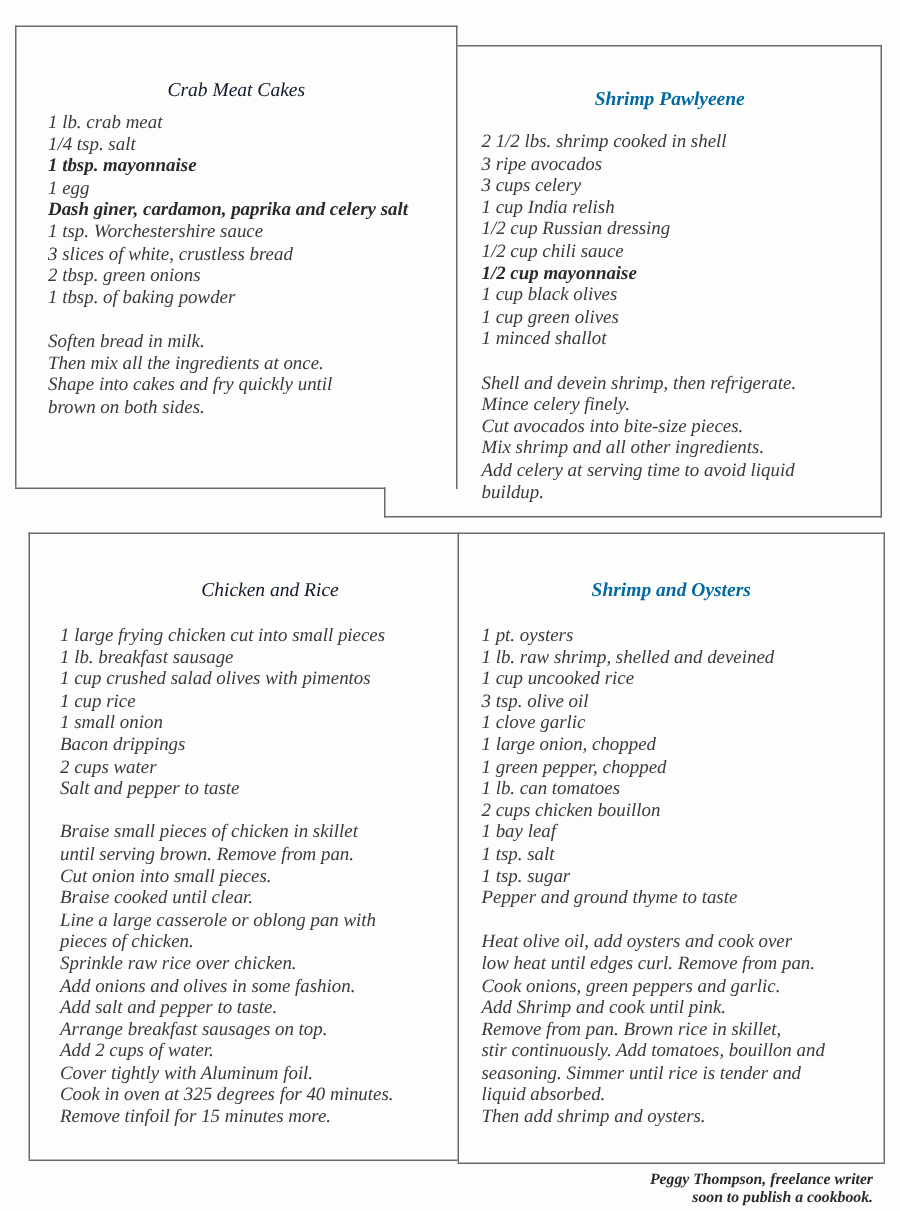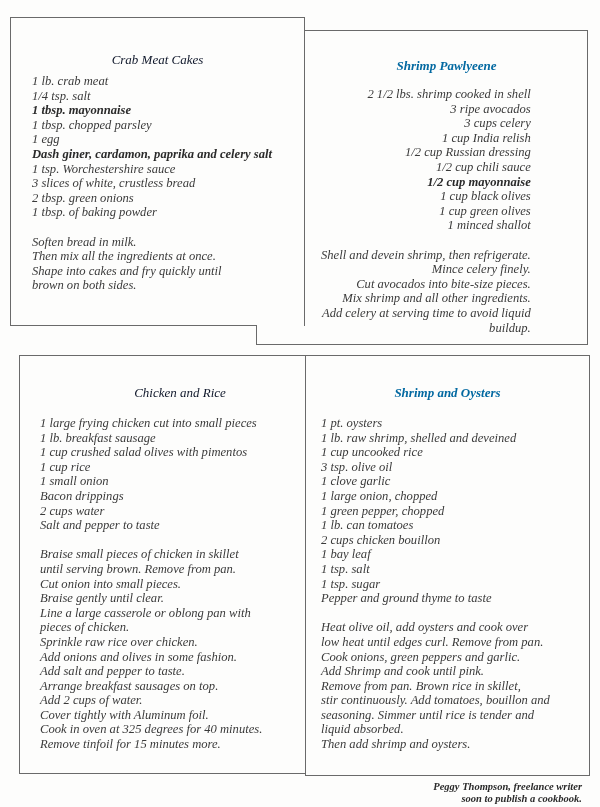--- a/index.html
+++ b/index.html
@@ -50,38 +50,37 @@
 <div class="line" style="left:589px;top:355px;width:1px;height:420px;"></div>
 <div class="line" style="left:305px;top:775px;width:285px;height:1px;"></div>
 
 <div class="box" style="left:10px;top:17px;width:295px;height:308px;">
   <div class="title" style="top:35px;">Crab Meat Cakes</div>
 </div>
 <div class="text" style="left:32px;top:74px;">
   <span class="row">1 lb. crab meat</span>
   <span class="row">1/4 tsp. salt</span>
   <span class="row b">1 tbsp. mayonnaise</span>
-  <span class="row">1 tbsp. chopped parsley</span>
   <span class="row">1 egg</span>
   <span class="row b">Dash giner, cardamon, paprika and celery salt</span>
   <span class="row">1 tsp. Worchestershire sauce</span>
   <span class="row">3 slices of white, crustless bread</span>
   <span class="row">2 tbsp. green onions</span>
   <span class="row">1 tbsp. of baking powder</span>
   <span class="gap"></span>
   <span class="row">Soften bread in milk.</span>
   <span class="row">Then mix all the ingredients at once.</span>
   <span class="row">Shape into cakes and fry quickly until</span>
   <span class="row">brown on both sides.</span>
 </div>
 
 <div class="box" style="left:305px;top:30px;width:283px;height:315px;">
   <div class="title bold" style="top:28px;">Shrimp Pawlyeene</div>
 </div>
-<div class="text" style="left:321px;top:87px;text-align:right;">
+<div class="text" style="left:321px;top:87px;">
   <span class="row">2  1/2 lbs. shrimp cooked in shell</span>
   <span class="row">3 ripe avocados</span>
   <span class="row">3 cups celery</span>
   <span class="row">1 cup India relish</span>
   <span class="row">1/2 cup Russian dressing</span>
   <span class="row">1/2 cup chili sauce</span>
   <span class="row b">1/2 cup mayonnaise</span>
   <span class="row">1 cup black olives</span>
   <span class="row">1 cup green olives</span>
   <span class="row">1 minced shallot</span>
@@ -103,21 +102,21 @@
   <span class="row">1 cup crushed salad olives with pimentos</span>
   <span class="row">1 cup rice</span>
   <span class="row">1 small onion</span>
   <span class="row">Bacon drippings</span>
   <span class="row">2 cups water</span>
   <span class="row">Salt and pepper to taste</span>
   <span class="gap"></span>
   <span class="row">Braise small pieces of chicken in skillet</span>
   <span class="row">until serving brown. Remove from pan.</span>
   <span class="row">Cut onion into small pieces.</span>
-  <span class="row">Braise gently until clear.</span>
+  <span class="row">Braise cooked until clear.</span>
   <span class="row">Line a large casserole or oblong pan with</span>
   <span class="row">pieces of chicken.</span>
   <span class="row">Sprinkle raw rice over chicken.</span>
   <span class="row">Add onions and olives in some fashion.</span>
   <span class="row">Add salt and pepper to taste.</span>
   <span class="row">Arrange breakfast sausages on top.</span>
   <span class="row">Add 2 cups of water.</span>
   <span class="row">Cover tightly with Aluminum foil.</span>
   <span class="row">Cook in oven at 325 degrees for 40 minutes.</span>
   <span class="row">Remove tinfoil for 15 minutes more.</span>

